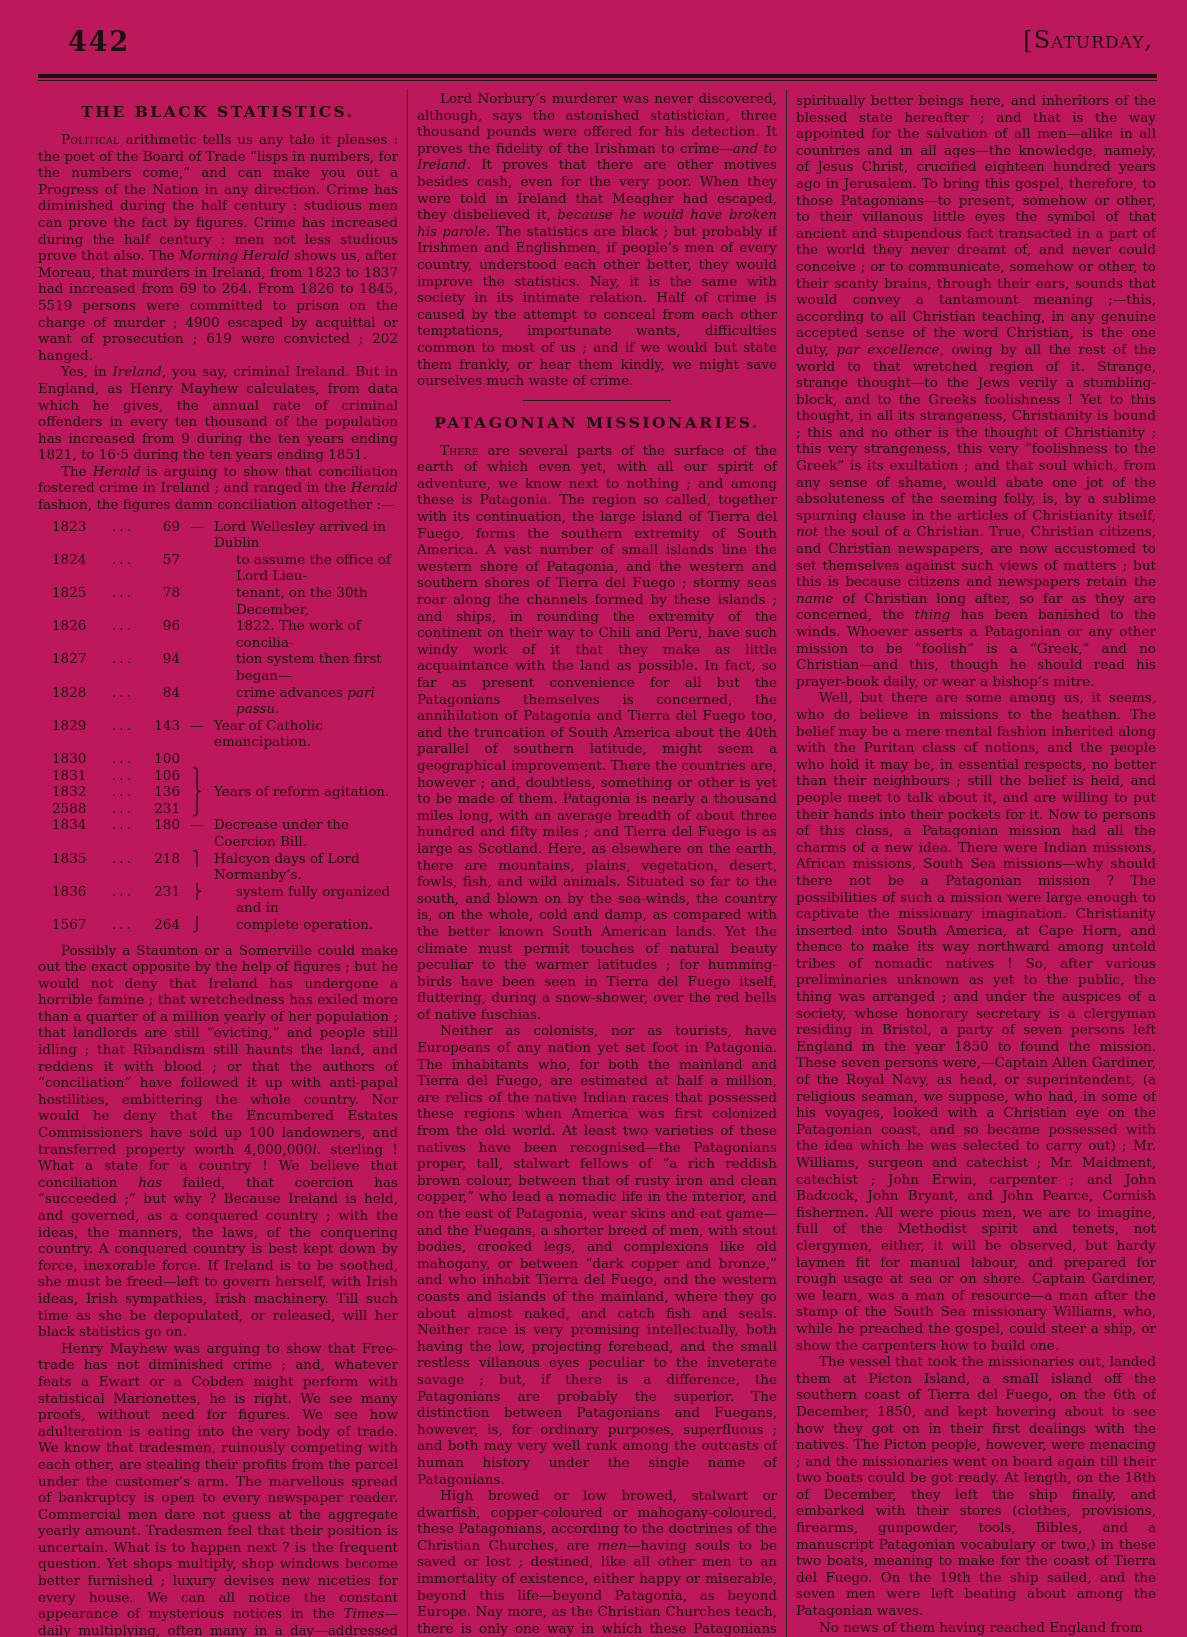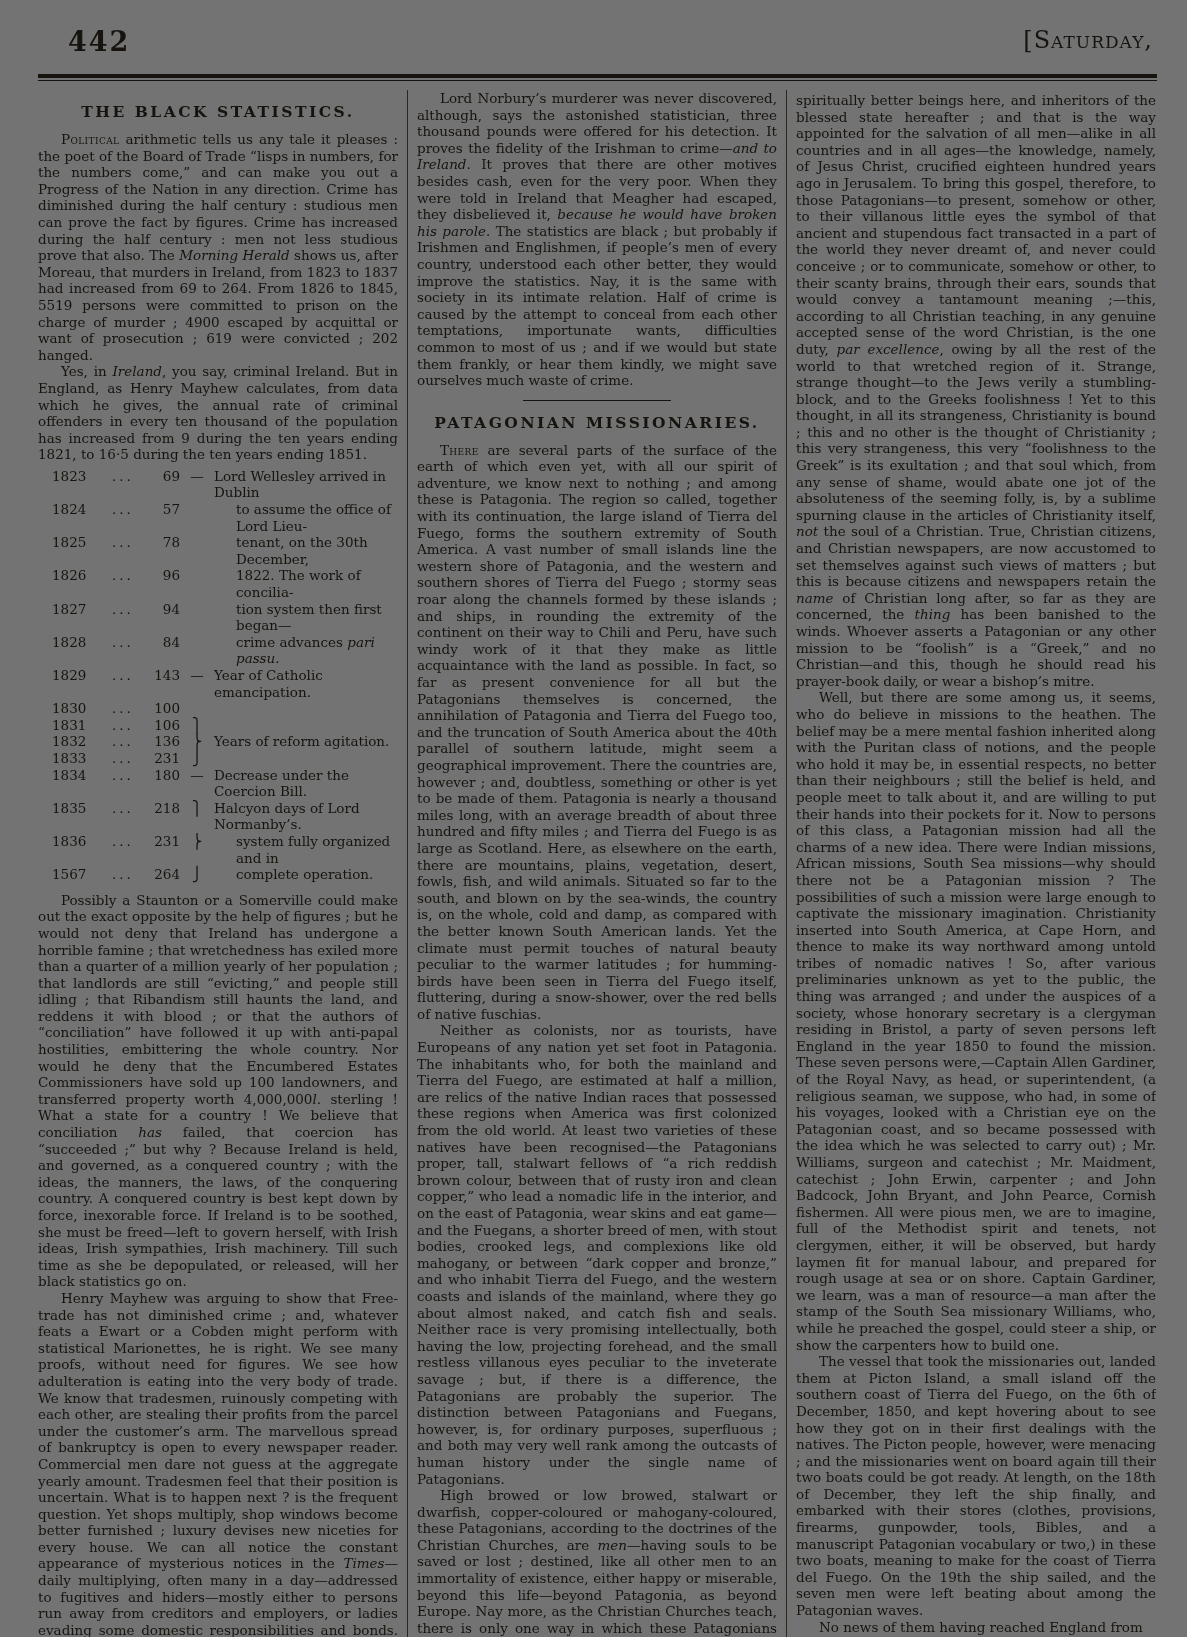--- a/index.html
+++ b/index.html
@@ -1,20 +1,20 @@
 <!DOCTYPE html>
 <html><head>
 <meta charset="utf-8">
 <style>
   html,body{margin:0;padding:0;background:#d9d6cf;}
   .page{
     position:relative;
     width:1187px;height:1637px;
     margin:0 auto;
-    background:#737373;
+    background:#be185d;
     color:#17140f;
     font-family:"DejaVu Serif","Liberation Serif",serif;
     overflow:hidden;
   }
   
   .page-number{
     position:absolute;left:68px;top:26px;
     font-size:27px;font-weight:700;letter-spacing:2px;
   }
   .masthead{
@@ -93,20 +93,21 @@
   <div class="date-label">[Saturday,</div>
 
   <div class="rule-double"></div>
 
   <div class="columns">
 
     <section class="col">
       <h2 class="article-heading">THE BLACK STATISTICS.</h2>
       <p class="body-par"><span class="sc">Political</span><span> arithmetic tells us any tale it pleases : the poet of the Board of Trade “lisps in numbers, for the numbers come,” and can make you out a Progress of the Nation in any direction.  Crime has diminished during the half century : studious men can prove the fact by figures.  Crime has increased during the half century : men not less studious prove that also.  The </span><span class="it">Morning Herald</span><span> shows us, after Moreau, that murders in Ireland, from 1823 to 1837 had increased from 69 to 264. From 1826 to 1845, 5519 persons were committed to prison on the charge of murder ; 4900 escaped by acquittal or want of prosecution ; 619 were convicted ; 202 hanged.</span></p>
       <p class="body-par"><span>Yes, in </span><span class="it">Ireland</span><span>, you say, criminal Ireland. But in England, as Henry Mayhew calculates, from data which he gives, the annual rate of criminal offenders in every ten thousand of the population has increased from 9 during the ten years ending 1821, to 16·5 during the ten years ending 1851.</span></p>
+      <p class="body-par"><span>The </span><span class="it">Herald</span><span> is arguing to show that conciliation fostered crime in Ireland ; and ranged in the </span><span class="it">Herald</span><span> fashion, the figures damn conciliation altogether :—</span></p>
       <div class="stat-table">
           <div class="stat-row">
             <span class="yr">1823</span>
             <span class="dots">...</span>
             <span class="val">69</span>
             <span class="sep">—</span>
             <span class="note"><span>Lord Wellesley arrived in Dublin</span></span>
           </div>
           <div class="stat-row">
             <span class="yr">1824</span>
@@ -165,21 +166,21 @@
             <span class="note"></span>
           </div>
           <div class="stat-row">
             <span class="yr">1832</span>
             <span class="dots">...</span>
             <span class="val">136</span>
             <span class="sep brace">⎬</span>
             <span class="note"><span>Years of reform agitation.</span></span>
           </div>
           <div class="stat-row">
-            <span class="yr">1833</span>
+            <span class="yr">2588</span>
             <span class="dots">...</span>
             <span class="val">231</span>
             <span class="sep brace">⎭</span>
             <span class="note"></span>
           </div>
           <div class="stat-row">
             <span class="yr">1834</span>
             <span class="dots">...</span>
             <span class="val">180</span>
             <span class="sep">—</span>

